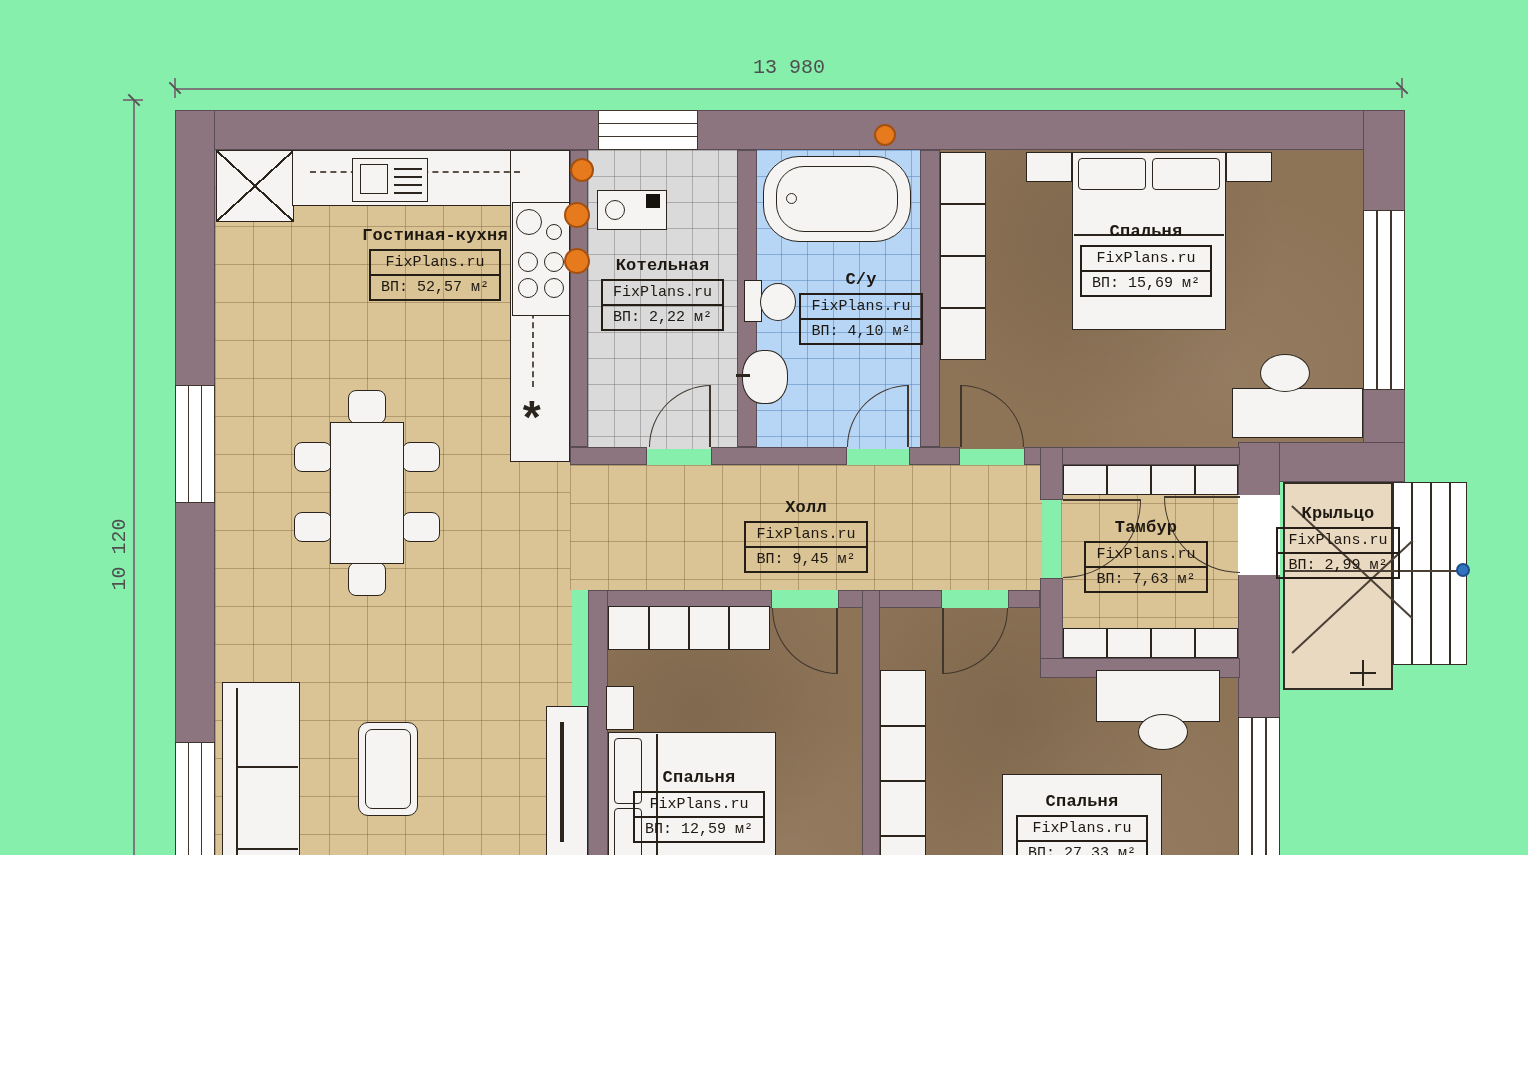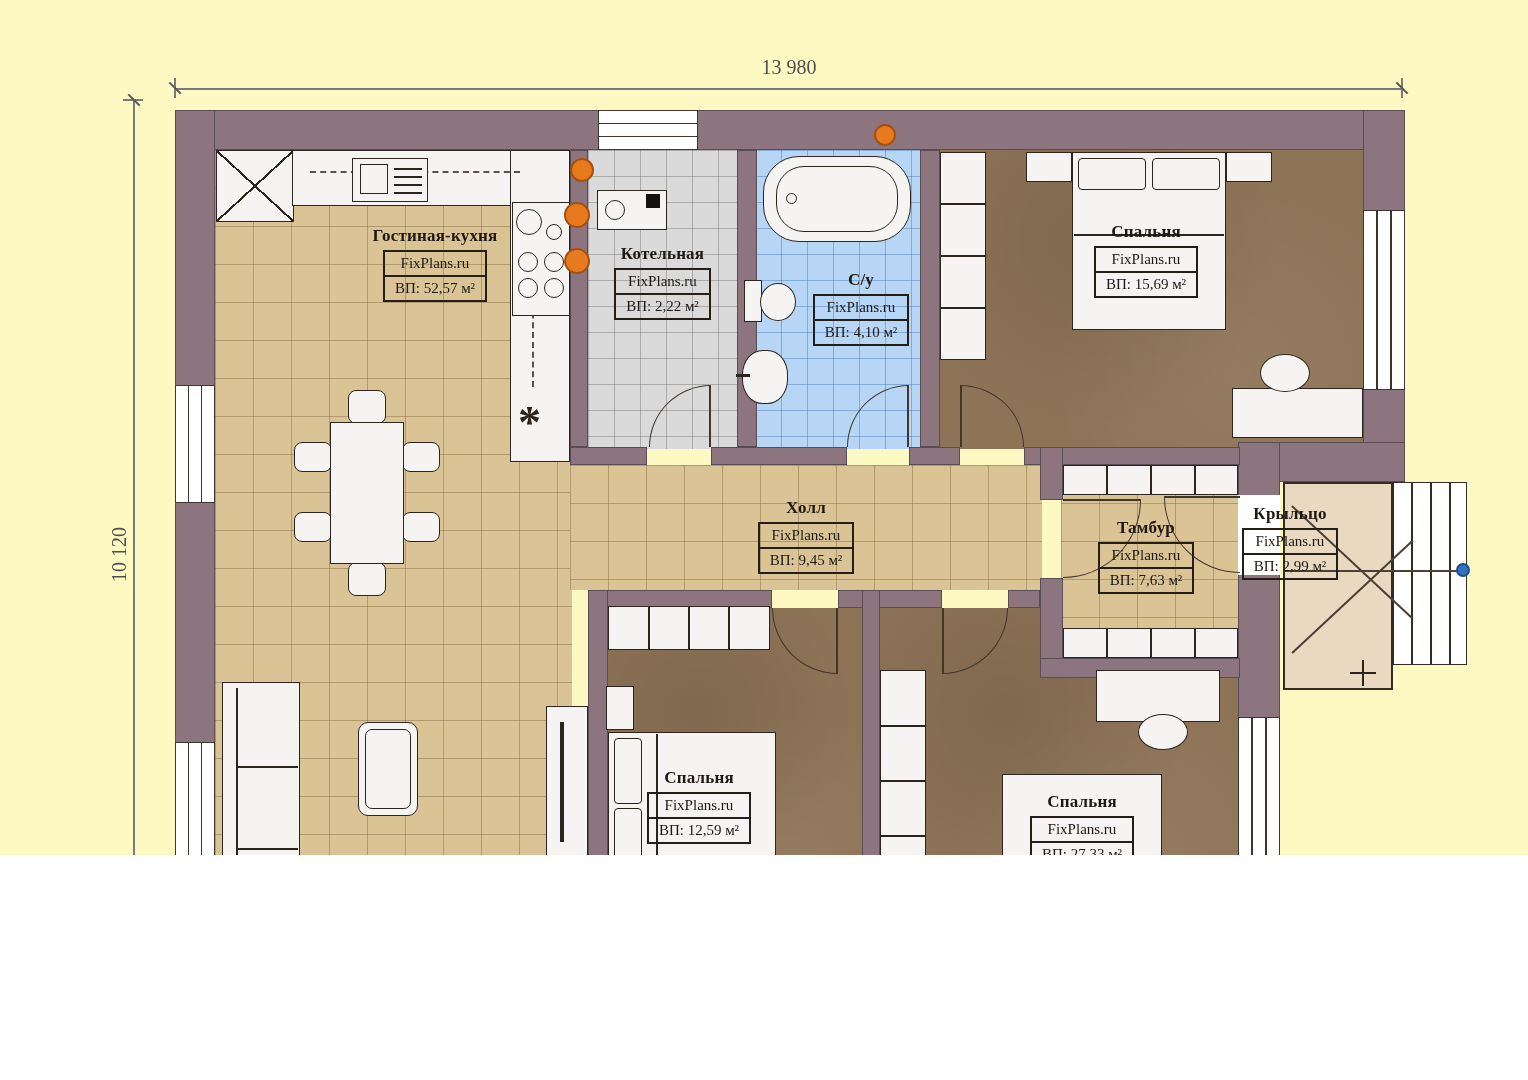--- a/index.html
+++ b/index.html
@@ -1,17 +1,17 @@
 <!DOCTYPE html>
 <html><head>
 <meta charset="utf-8">
 <style>
   html,body{margin:0;padding:0;background:#fff;}
-  .stage{position:relative;width:1528px;height:855px;background:#fef9c3;overflow:hidden;
-         font-family:Liberation Serif, serif;}
+  .stage{position:relative;width:1528px;height:855px;background:#86efac;overflow:hidden;
+         font-family:Liberation Mono, monospace;}
   .abs{position:absolute;}
   
   .w{position:absolute;background:#8d7580;border:1px solid #5a4c55;box-sizing:border-box;}
   
   .fl{position:absolute;box-sizing:border-box;}
   .fl-tan{background-color:#dac395;
     background-image:linear-gradient(rgba(128,104,62,.45) 1.2px,transparent 1.2px),
                      linear-gradient(90deg,rgba(128,104,62,.45) 1.2px,transparent 1.2px);
     background-size:38px 38px;}
   .fl-gray{background-color:#dadada;
@@ -258,21 +258,21 @@
   <div class="odot" style="left:570px;top:158px;width:24px;height:24px;"></div>
   <div class="odot" style="left:564px;top:202px;width:26px;height:26px;"></div>
   <div class="odot" style="left:564px;top:248px;width:26px;height:26px;"></div>
   <div class="odot" style="left:874px;top:124px;width:22px;height:22px;"></div>
 
   <div class="rlabel" style="left:355px;top:226px;width:160px;">
     <div class="nm">Гостиная-кухня</div>
     <div class="bx"><div class="r1">FixPlans.ru</div>
       <div class="r2">ВП: 52,57 м²</div></div>
   </div>
-  <div class="rlabel" style="left:590px;top:244px;width:145px;">
+  <div class="rlabel" style="left:590px;top:256px;width:145px;">
     <div class="nm">Котельная</div>
     <div class="bx"><div class="r1">FixPlans.ru</div>
       <div class="r2">ВП: 2,22 м²</div></div>
   </div>
   <div class="rlabel" style="left:796px;top:270px;width:130px;">
     <div class="nm">С/у</div>
     <div class="bx"><div class="r1">FixPlans.ru</div>
       <div class="r2">ВП: 4,10 м²</div></div>
   </div>
   <div class="rlabel" style="left:1076px;top:222px;width:140px;">
@@ -283,21 +283,21 @@
   <div class="rlabel" style="left:736px;top:498px;width:140px;">
     <div class="nm">Холл</div>
     <div class="bx"><div class="r1">FixPlans.ru</div>
       <div class="r2">ВП: 9,45 м²</div></div>
   </div>
   <div class="rlabel" style="left:1076px;top:518px;width:140px;">
     <div class="nm">Тамбур</div>
     <div class="bx"><div class="r1">FixPlans.ru</div>
       <div class="r2">ВП: 7,63 м²</div></div>
   </div>
-  <div class="rlabel" style="left:1224px;top:504px;width:132px;">
+  <div class="rlabel" style="left:1272px;top:504px;width:132px;">
     <div class="nm">Крыльцо</div>
     <div class="bx"><div class="r1">FixPlans.ru</div>
       <div class="r2">ВП: 2,99 м²</div></div>
   </div>
   <div class="rlabel" style="left:628px;top:768px;width:142px;">
     <div class="nm">Спальня</div>
     <div class="bx"><div class="r1">FixPlans.ru</div>
       <div class="r2">ВП: 12,59 м²</div></div>
   </div>
   <div class="rlabel" style="left:1010px;top:792px;width:144px;">

